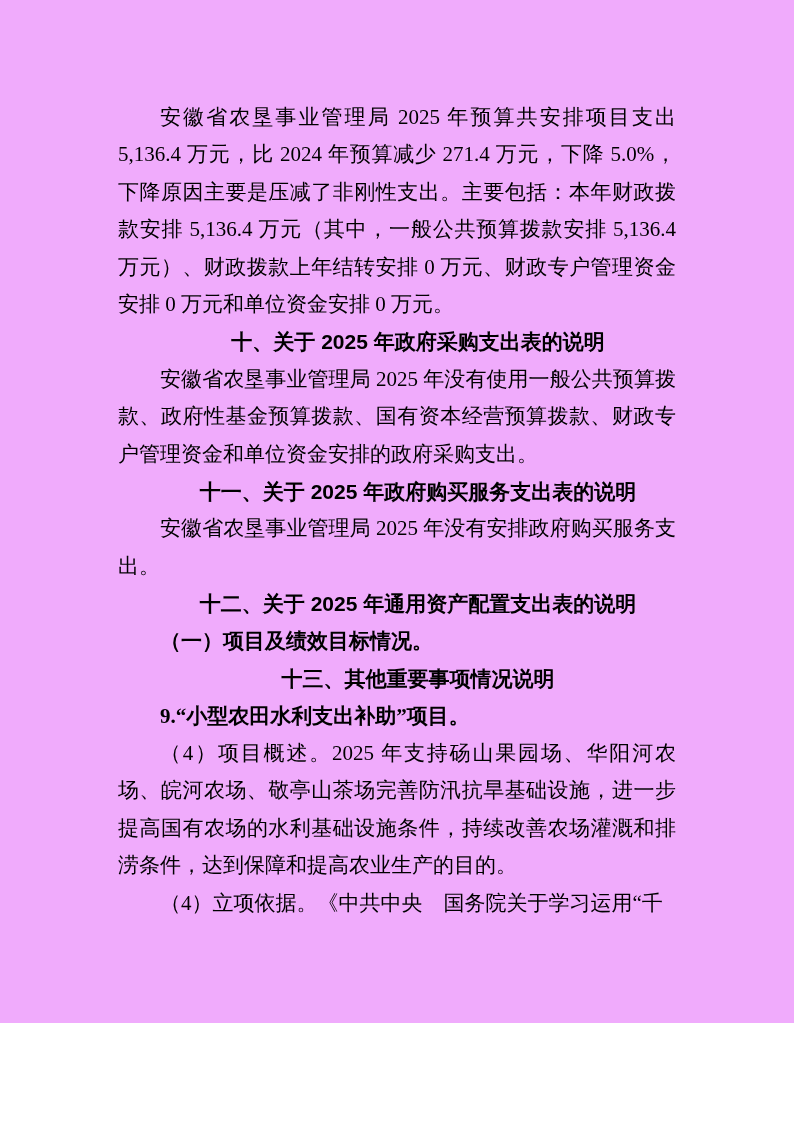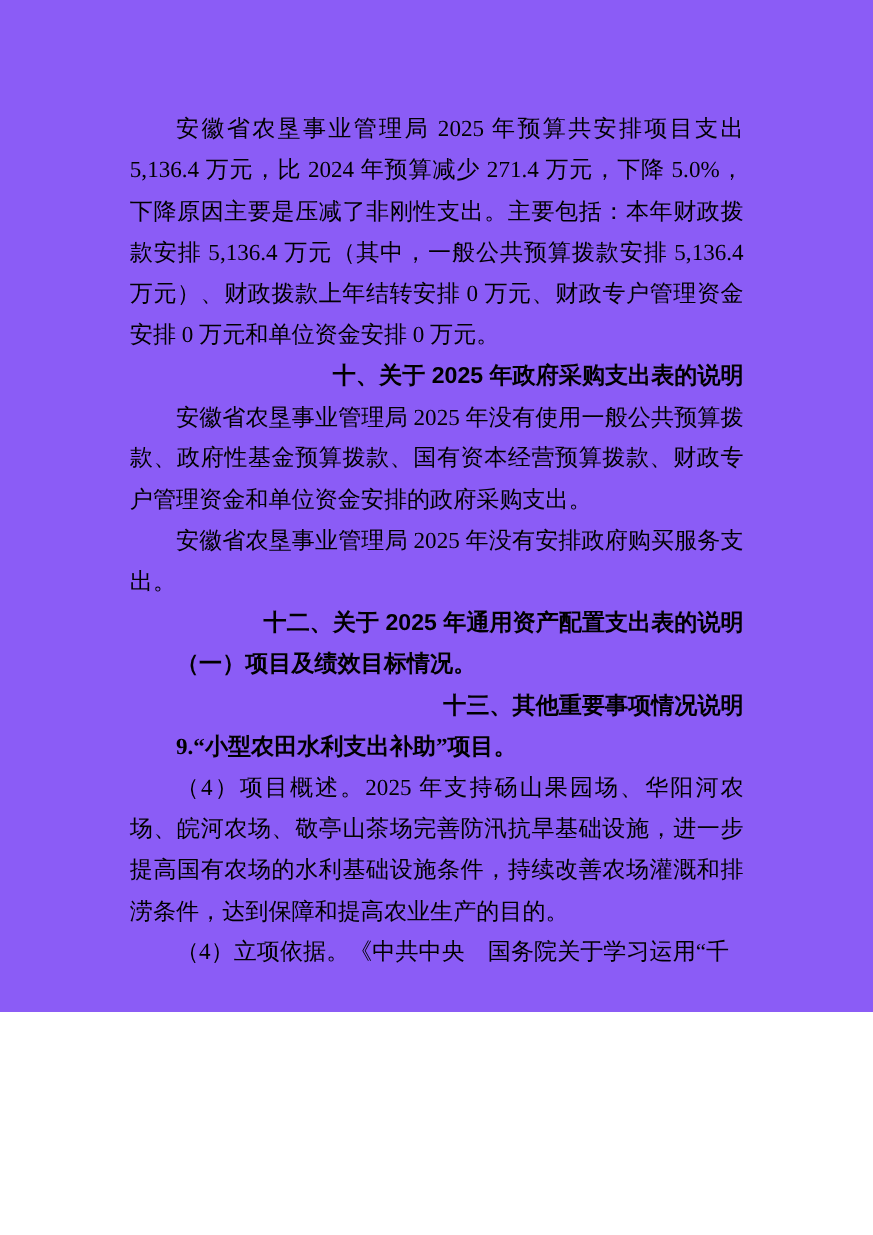--- a/index.html
+++ b/index.html
@@ -3,22 +3,22 @@
 <meta charset="utf-8">
 <style>
   html, body {
     margin: 0;
     padding: 0;
     background: #ffffff;
   }
   .page {
     position: relative;
     width: 794px;
-    height: 920px;
-    background: #8b5cf6;
+    height: 1023px;
+    background: #f0abfc;
     overflow: hidden;
     color: #000000;
   }
   .content {
     position: absolute;
     left: 118px;
     top: 99px;
     width: 558px;
     font-size: 21px;
     line-height: 37.4px;
@@ -31,21 +31,21 @@
   .body-para {
     font-family: "Liberation Serif", "DejaVu Serif", serif;
     font-weight: normal;
     text-align: justify;
     text-justify: inter-ideograph;
   }
   .heading-para {
     font-family: "Liberation Sans", "DejaVu Sans", sans-serif;
     font-weight: bold;
     font-size: 21px;
-    text-align: right;
+    text-align: center;
   }
   .subheading-para {
     font-family: "Liberation Serif", "DejaVu Serif", serif;
     font-weight: bold;
     text-align: left;
   }
   .footer {
     position: absolute;
     top: 1052px;
     right: 120px;
@@ -56,20 +56,21 @@
   }
 </style>
 </head>
 <body>
 
 <div class="page">
   <div class="content">
     <p class="para body-para">安徽省农垦事业管理局 2025 年预算共安排项目支出 5,136.4 万元，比 2024 年预算减少 271.4 万元，下降 5.0%，下降原因主要是压减了非刚性支出。主要包括：本年财政拨款安排 5,136.4 万元（其中，一般公共预算拨款安排 5,136.4 万元）、财政拨款上年结转安排 0 万元、财政专户管理资金安排 0 万元和单位资金安排 0 万元。</p>
     <p class="para heading-para">十、关于 2025 年政府采购支出表的说明</p>
     <p class="para body-para">安徽省农垦事业管理局 2025 年没有使用一般公共预算拨款、政府性基金预算拨款、国有资本经营预算拨款、财政专户管理资金和单位资金安排的政府采购支出。</p>
+    <p class="para heading-para">十一、关于 2025 年政府购买服务支出表的说明</p>
     <p class="para body-para">安徽省农垦事业管理局 2025 年没有安排政府购买服务支出。</p>
     <p class="para heading-para">十二、关于 2025 年通用资产配置支出表的说明</p>
     <p class="para subheading-para">（一）项目及绩效目标情况。</p>
     <p class="para heading-para">十三、其他重要事项情况说明</p>
     <p class="para subheading-para">9.“小型农田水利支出补助”项目。</p>
     <p class="para body-para">（4）项目概述。2025 年支持砀山果园场、华阳河农场、皖河农场、敬亭山茶场完善防汛抗旱基础设施，进一步提高国有农场的水利基础设施条件，持续改善农场灌溉和排涝条件，达到保障和提高农业生产的目的。</p>
     <p class="para body-para">（4）立项依据。《中共中央　国务院关于学习运用“千</p>
   </div>
 
   <div class="footer">- 25 -</div>

